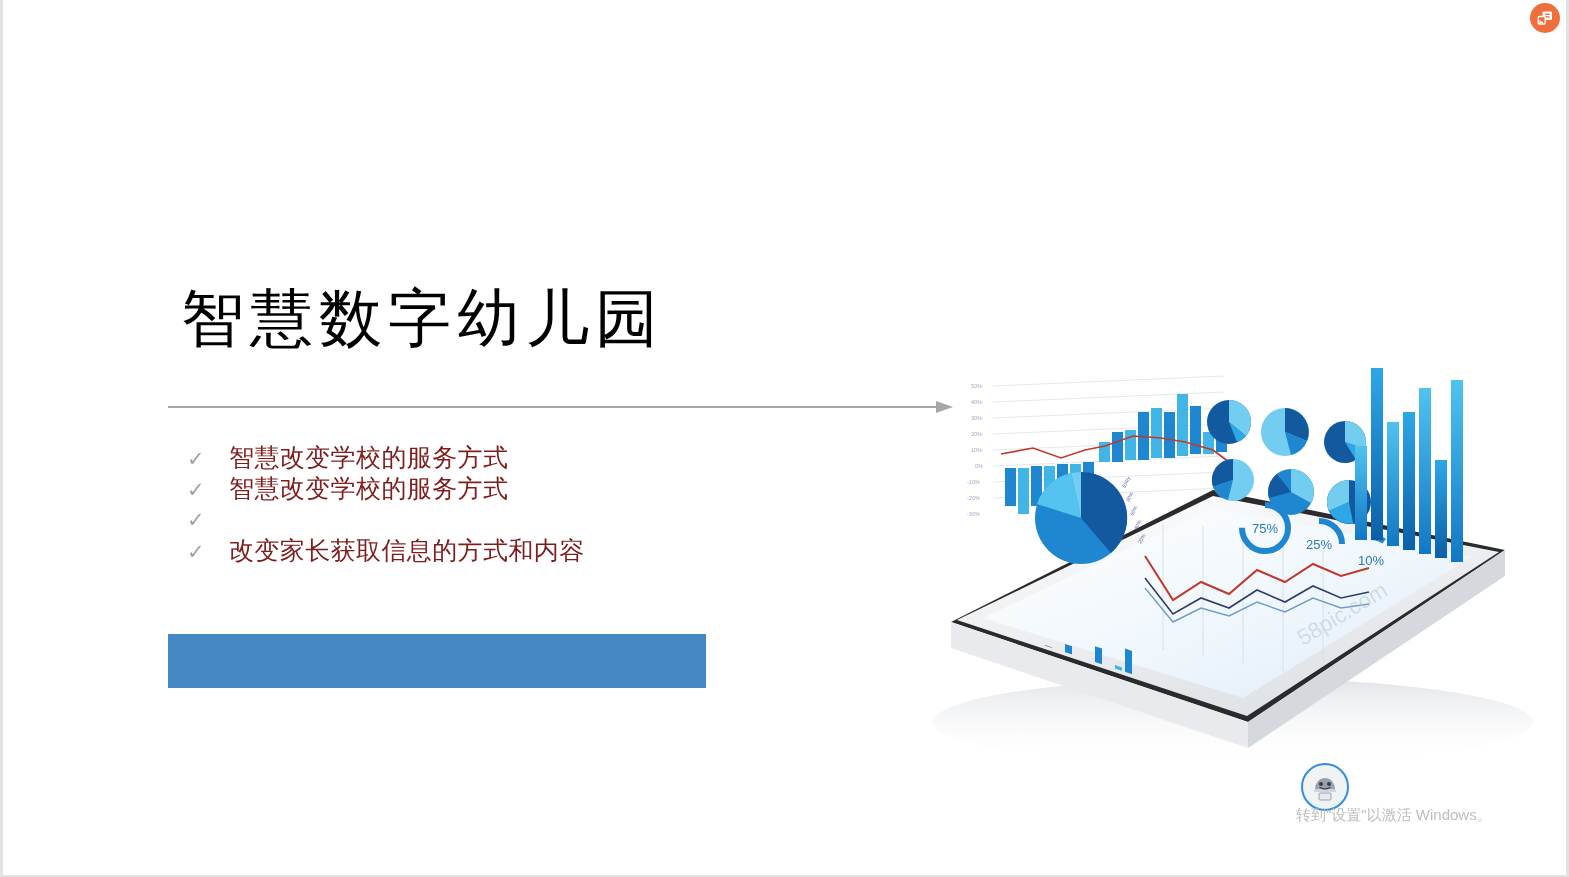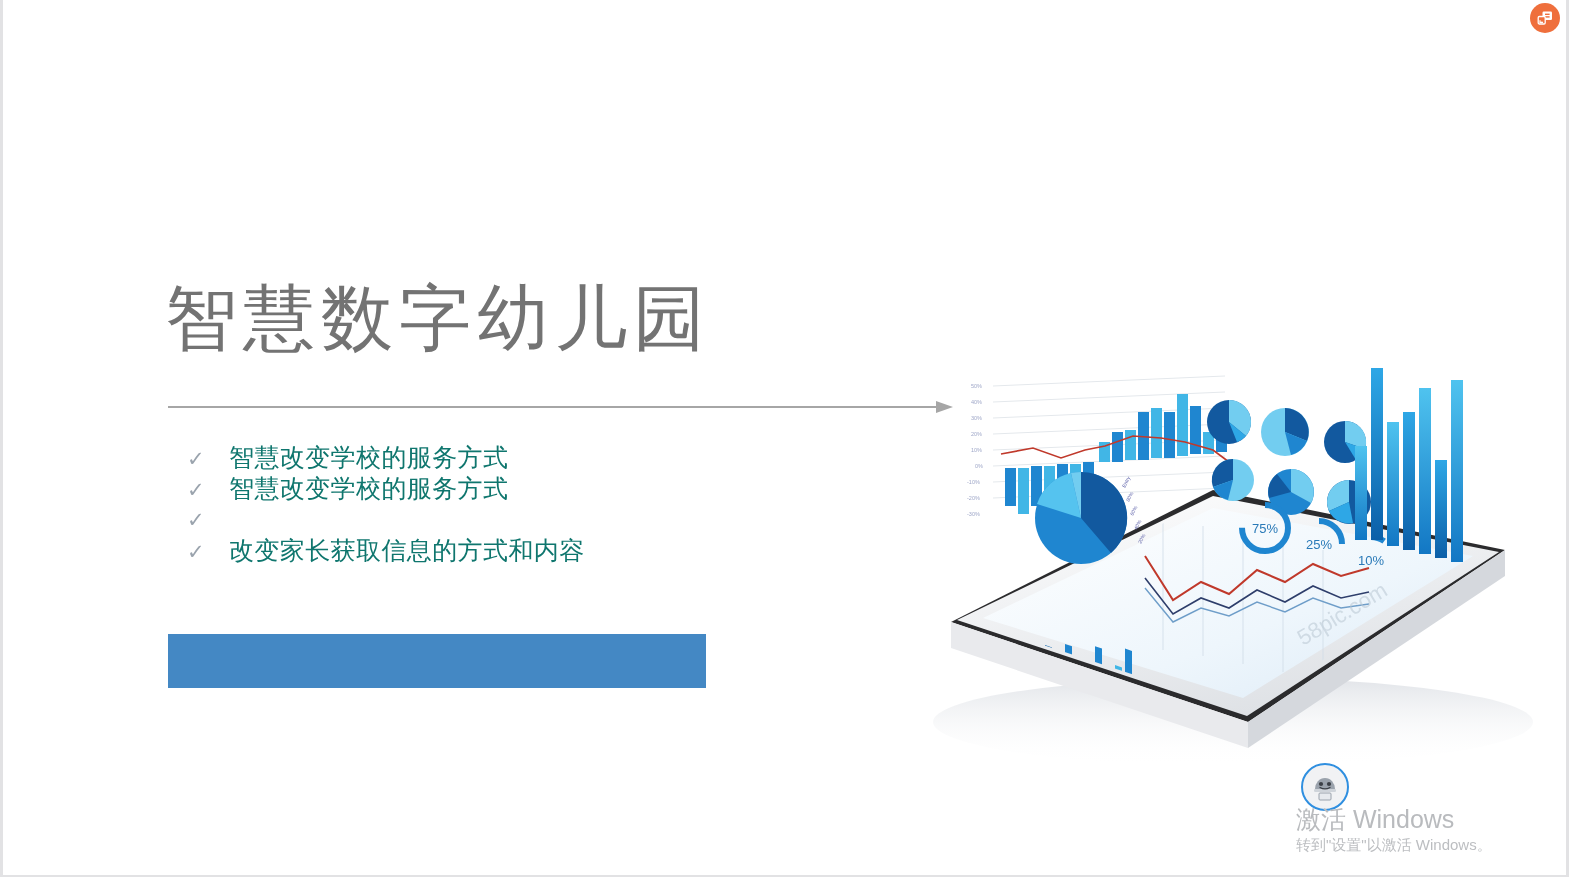--- a/index.html
+++ b/index.html
@@ -17,27 +17,27 @@
     background: #ffffff;
     border-left: 3px solid #e2e2e4;
     border-right: 3px solid #e2e2e4;
     border-bottom: 2px solid #e2e2e4;
     overflow: hidden;
   }
 
   
   #title {
     position: absolute;
-    left: 162px;
+    left: 178px;
     top: 262px;
     font-family: "Liberation Sans", "DejaVu Sans", sans-serif;
-    font-size: 72px;
+    font-size: 63px;
     line-height: 112px;
     letter-spacing: 6px;
-    color: #737373;
+    color: #000000;
     font-weight: 400;
     white-space: nowrap;
   }
 
   
   #arrow-rule {
     position: absolute;
     left: 165px;
     top: 400px;
     width: 785px;
@@ -62,21 +62,21 @@
     font-size: 21px;
     color: #9aa3ad;
     text-align: left;
     padding-left: 4px;
     line-height: 31px;
   }
   .bullet-text {
     font-family: "Liberation Serif", "DejaVu Serif", serif;
     font-size: 25px;
     line-height: 31px;
-    color: #0f766e;
+    color: #7f1d1d;
     letter-spacing: 0.4px;
     white-space: nowrap;
     text-align: center;
   }
 
   
   #blue-band {
     position: absolute;
     left: 165px;
     top: 634px;
@@ -413,17 +413,16 @@
       <path d="M7,19 a10,11 0 0,1 20,0 Z" fill="#9aa2ac"></path>
       <rect x="6" y="19" width="22" height="3" rx="1.2" fill="#cfd4da"></rect>
       <rect x="11" y="23" width="12" height="7" rx="1" fill="#e7eaee" stroke="#9aa2ac" stroke-width="1"></rect>
       <circle cx="13" cy="14" r="2.1" fill="#3a3f46"></circle>
       <circle cx="21" cy="14" r="2.1" fill="#3a3f46"></circle>
       <path d="M12,17.4 q5,3 10,0" fill="none" stroke="#3a3f46" stroke-width="1.2" stroke-linecap="round"></path>
     </svg>
   </div>
 
   <div id="win-activate">
-    <div id="win-activate-title">激活 Windows</div>
     <div id="win-activate-sub">转到"设置"以激活 Windows。</div>
   </div>
 
 </div>
 
 </body></html>

